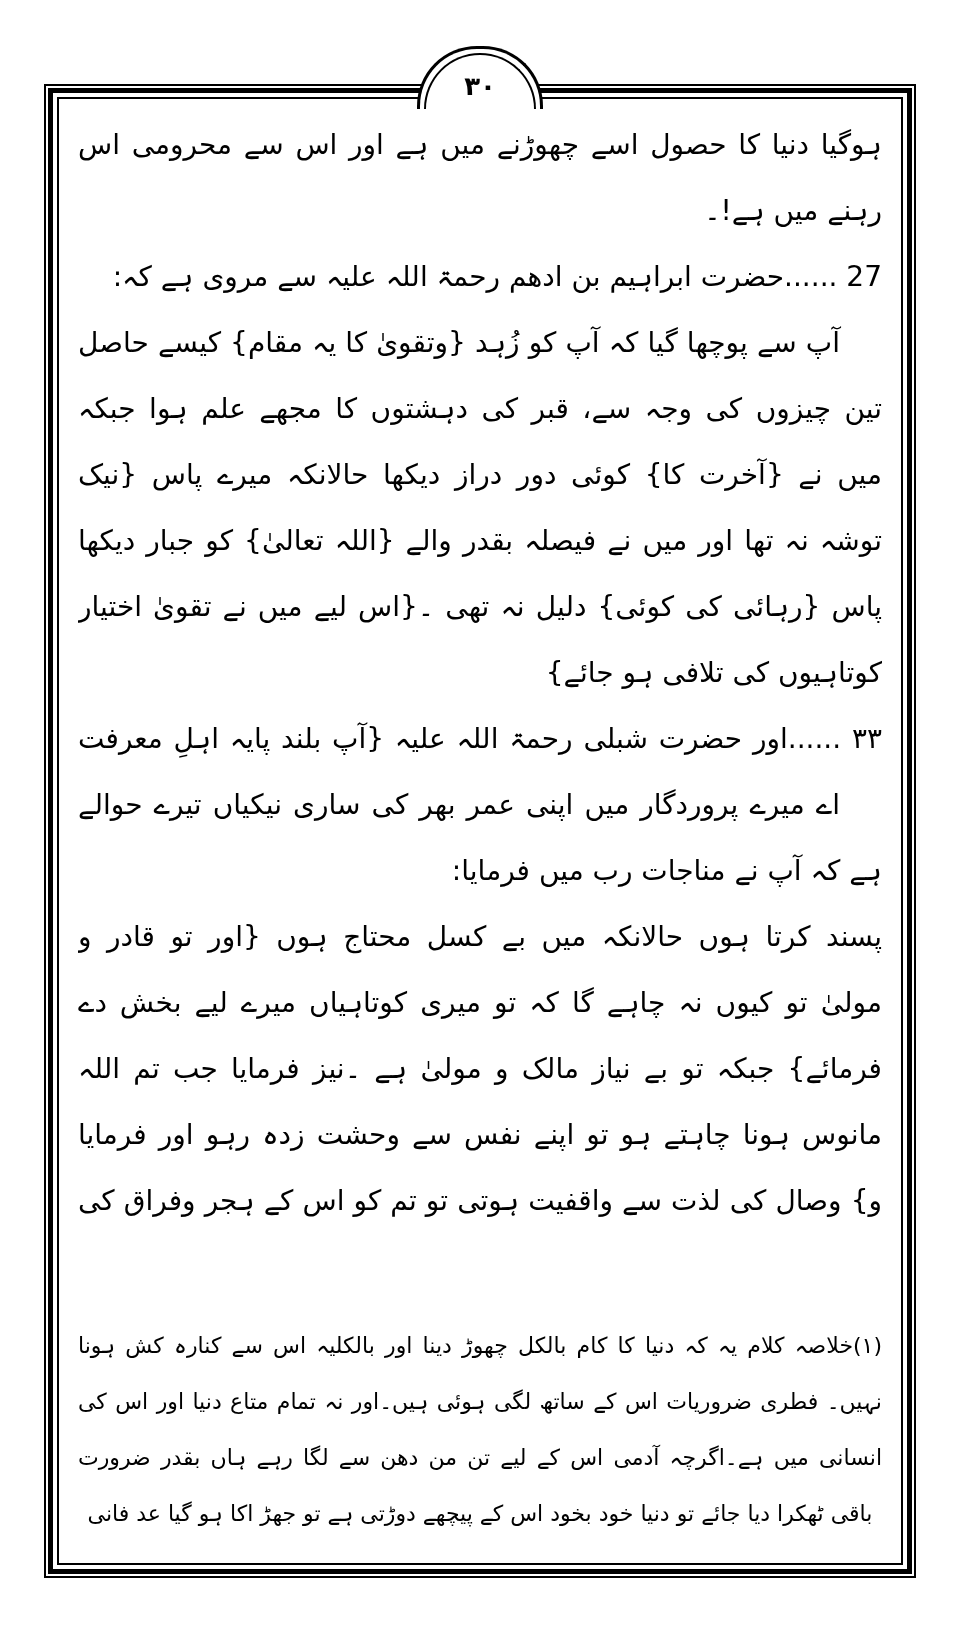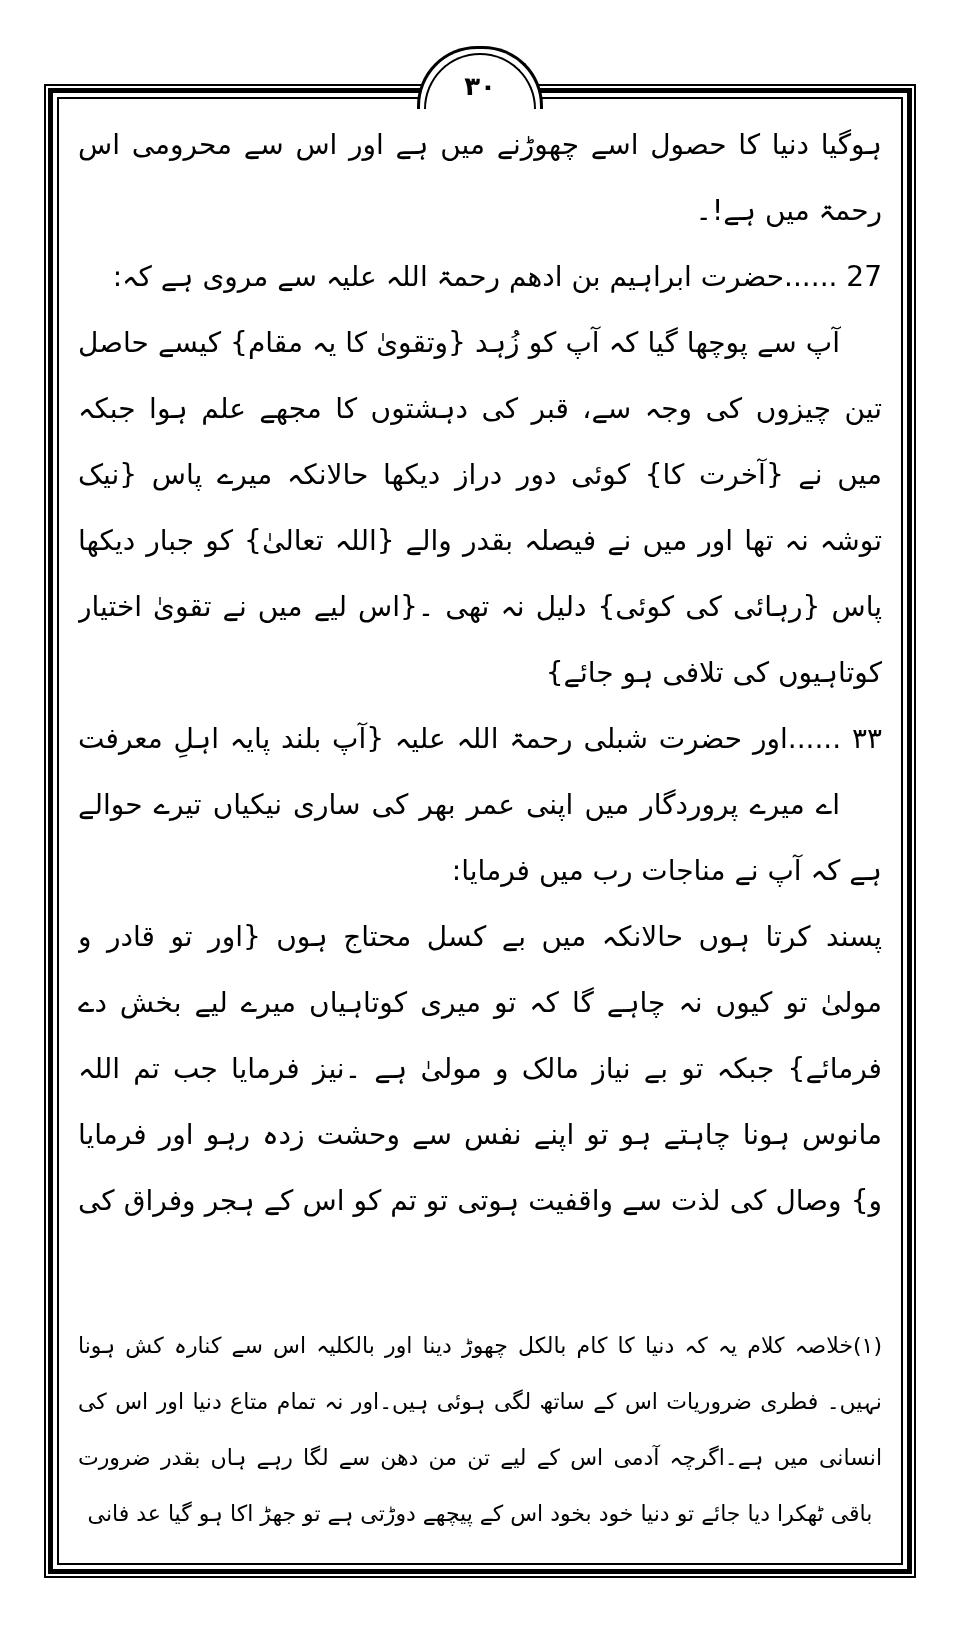--- a/index.html
+++ b/index.html
@@ -43,21 +43,21 @@
 <body>
 
 <div class="frame"></div>
 
 <div class="ornament">
   <span class="page-num">۳۰</span>
 </div>
 
 <div class="text">
   <div class="line j">ہوگیا دنیا کا حصول اسے چھوڑنے میں ہے اور اس سے محرومی اس کے پیچھے پڑے</div>
-  <div class="line e">رحمۃ میں ہے!۔</div>
+  <div class="line e">رہنے میں ہے!۔</div>
   <div class="line e">27 ......حضرت ابراہیم بن ادھم رحمۃ اللہ علیہ سے مروی ہے کہ:</div>
   <div class="line j i">آپ سے پوچھا گیا کہ آپ کو زُہد {وتقویٰ کا یہ مقام} کیسے حاصل ہوا؟ فرمایا کہ</div>
   <div class="line j">تین چیزوں کی وجہ سے، قبر کی دہشتوں کا مجھے علم ہوا جبکہ کوئی میرا انیس وغم گسار نہ تھا</div>
   <div class="line j">میں نے {آخرت کا} کوئی دور دراز دیکھا حالانکہ میرے پاس {نیک اعمال کا}</div>
   <div class="line j">توشہ نہ تھا اور میں نے فیصلہ بقدر والے {اللہ تعالیٰ} کو جبار دیکھا اور میرے</div>
   <div class="line j">پاس {رہائی کی کوئی} دلیل نہ تھی ۔{اس لیے میں نے تقویٰ اختیار کیا تا کہ تمام</div>
   <div class="line e">کوتاہیوں کی تلافی ہو جائے}</div>
   <div class="line j">۳۳ ......اور حضرت شبلی رحمۃ اللہ علیہ {آپ بلند پایہ اہلِ معرفت میں ہیں} سے مروی</div>
   <div class="line j i">اے میرے پروردگار میں اپنی عمر بھر کی ساری نیکیاں تیرے حوالے کرنے کو</div>
   <div class="line e">ہے کہ آپ نے مناجات رب میں فرمایا:</div>

